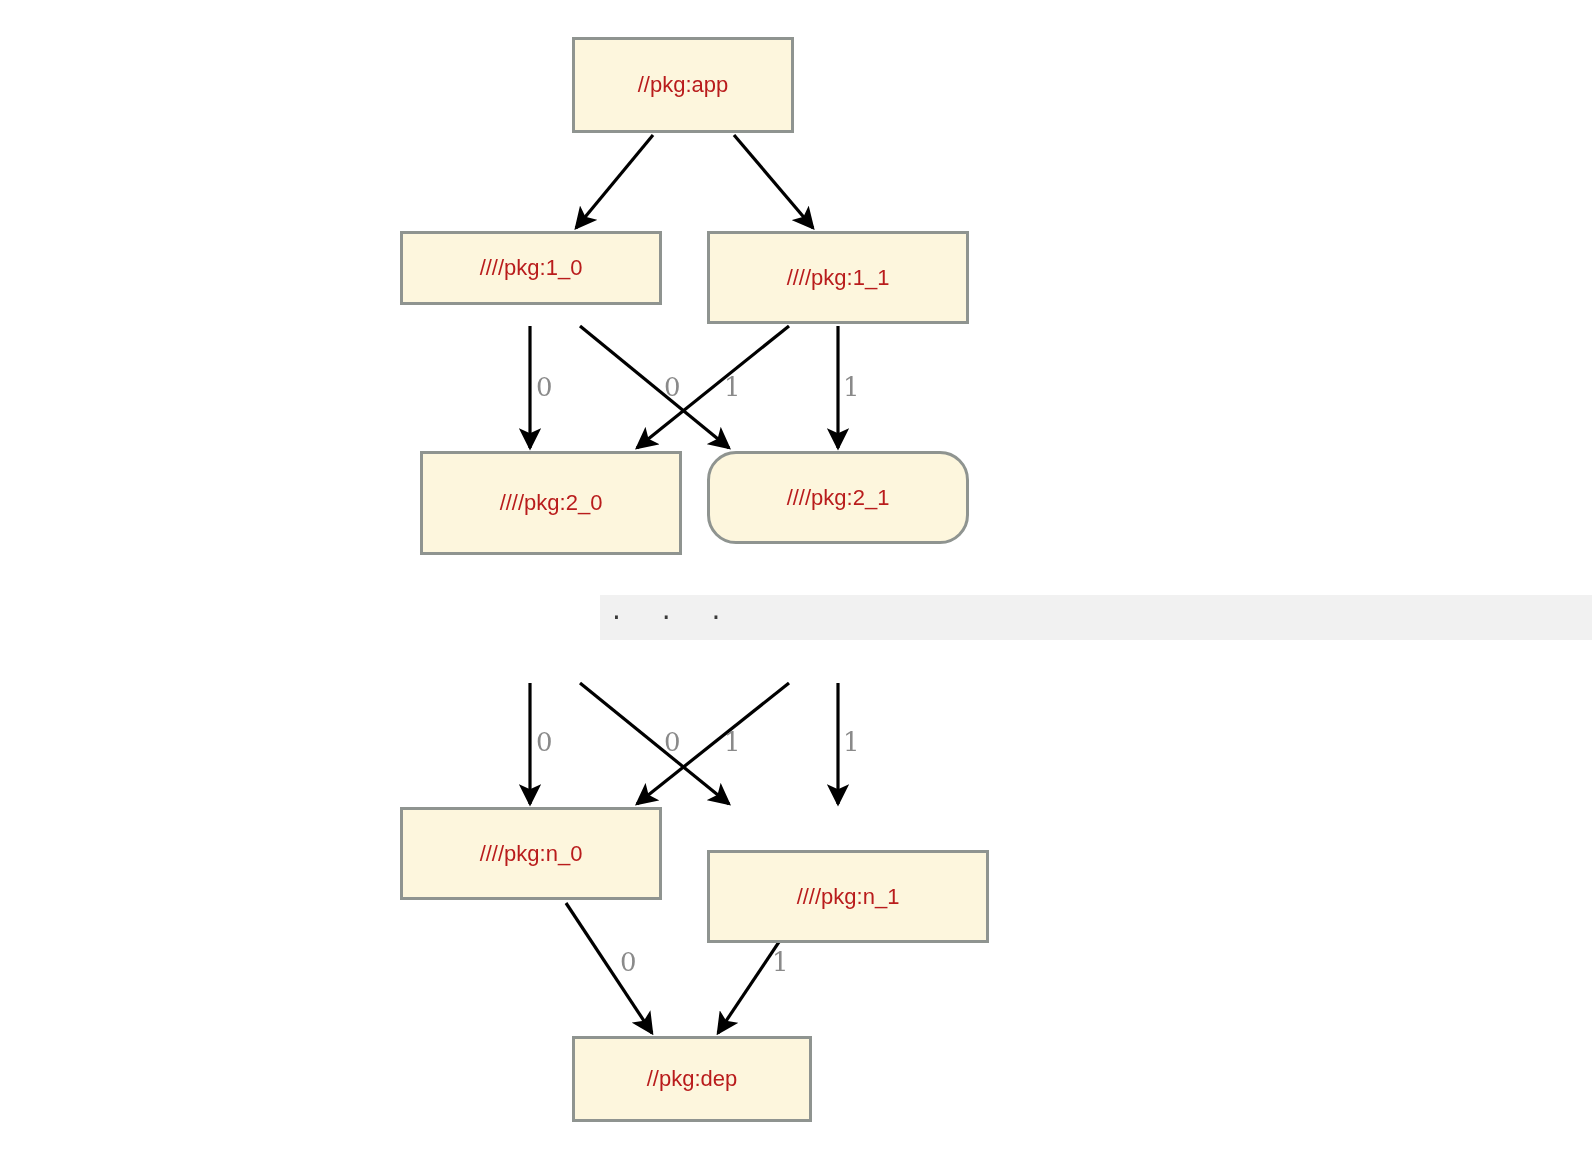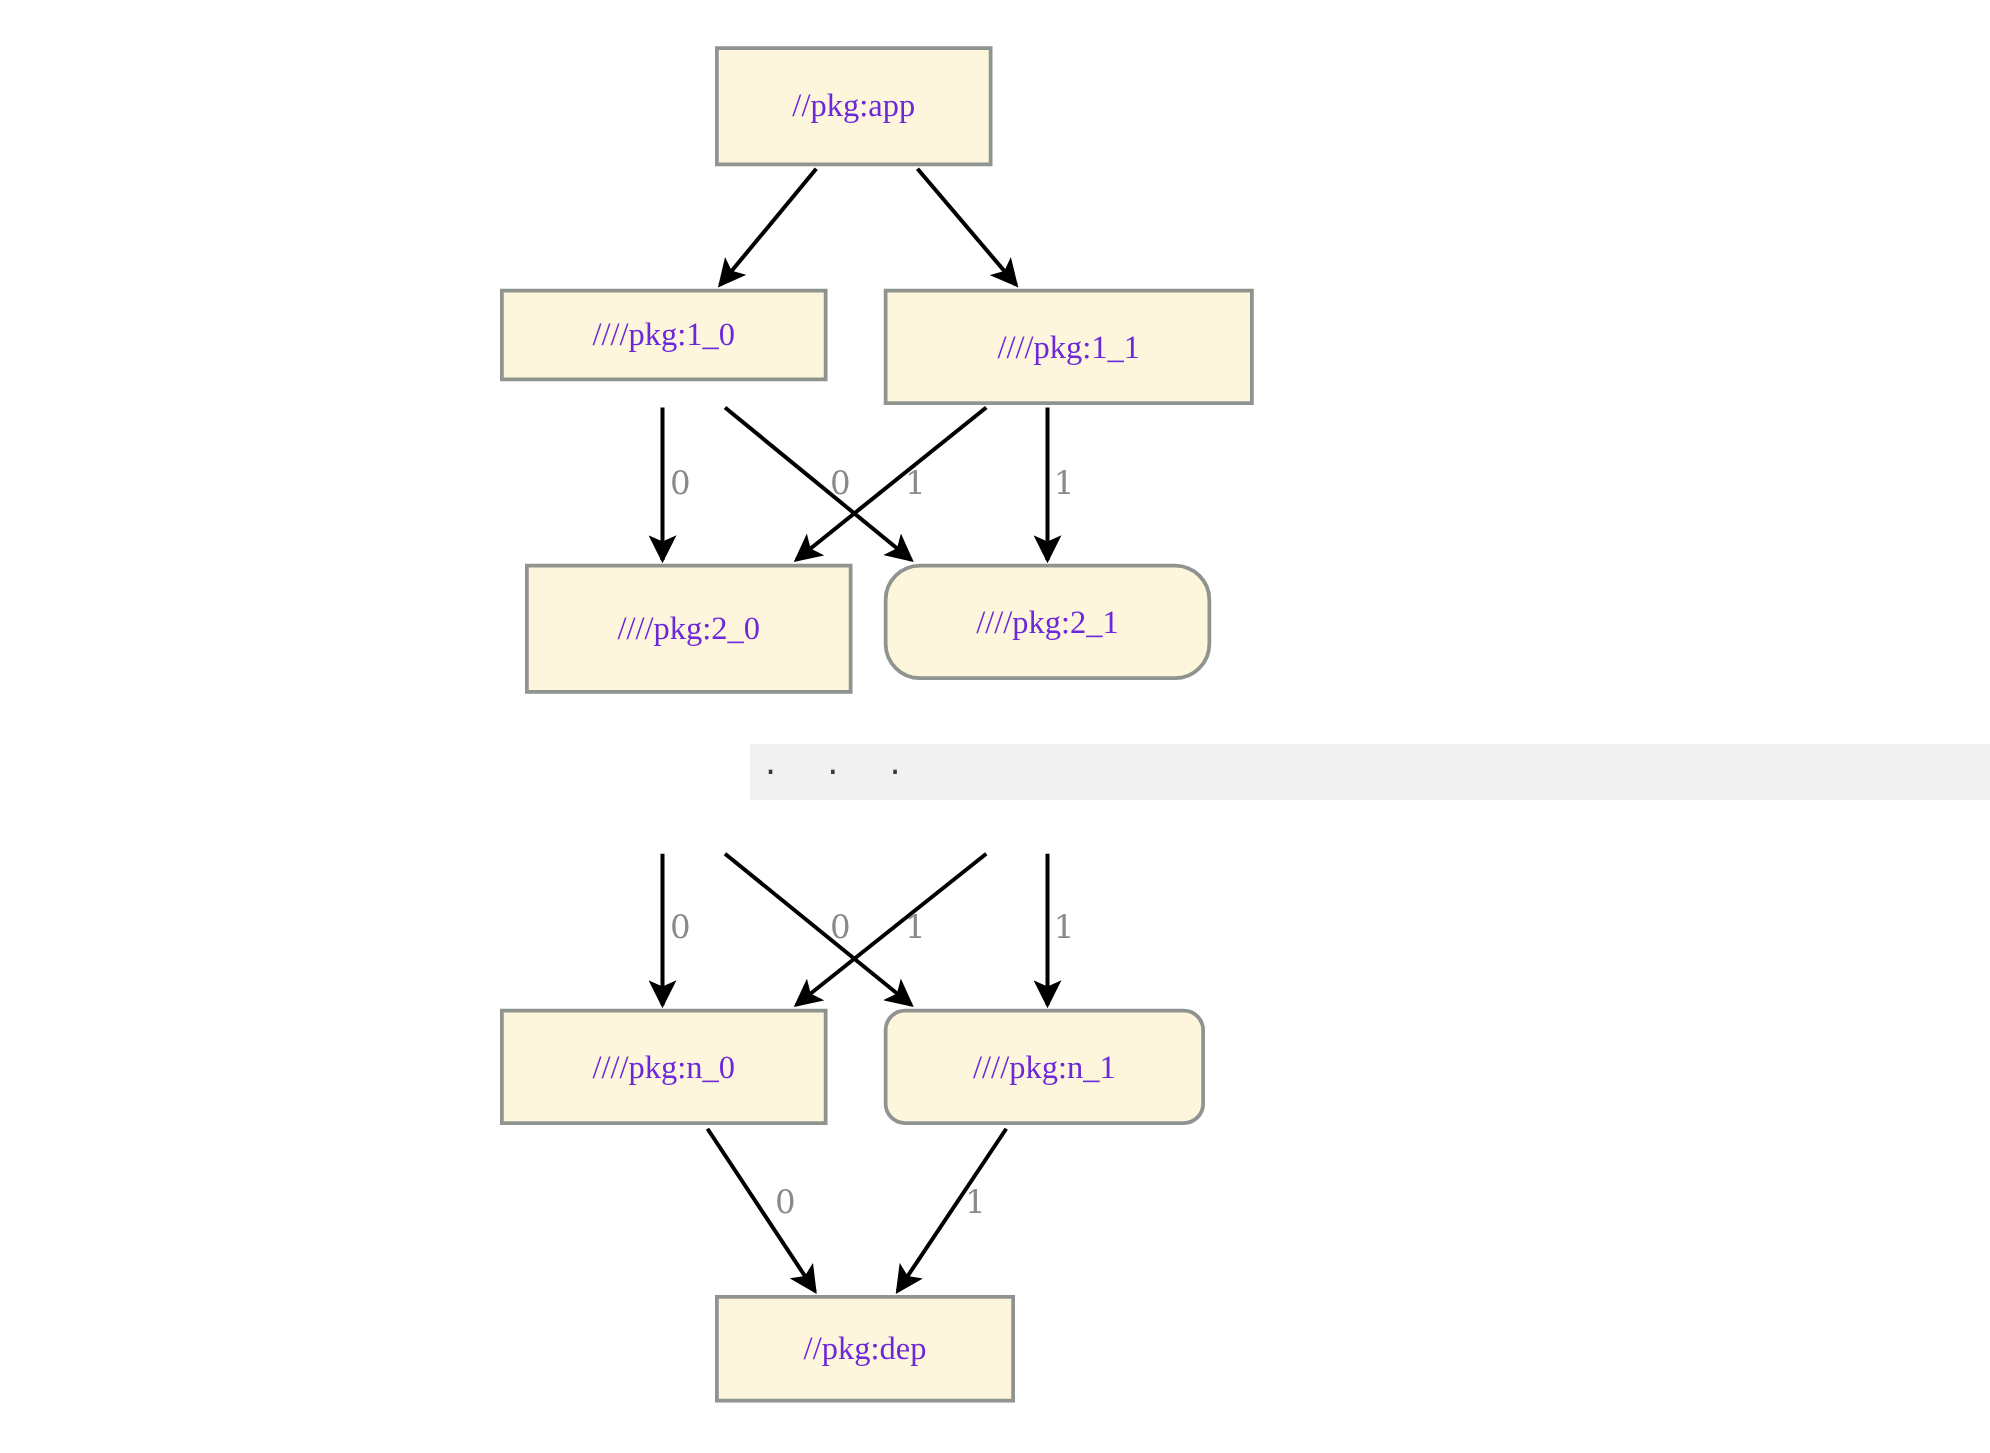--- a/index.html
+++ b/index.html
@@ -27,23 +27,23 @@
   .node-box {
     position: absolute;
     box-sizing: border-box;
     background: #fdf6dd;
     border: 3px solid #8f9490;
     display: flex;
     align-items: center;
     justify-content: center;
   }
   .node-label {
-    font-family: Liberation Serif, serif;
-    font-size: 26px;
-    color: #6d28d9;
+    font-family: Liberation Sans, sans-serif;
+    font-size: 22px;
+    color: #b91c1c;
     letter-spacing: 0px;
     white-space: nowrap;
     user-select: none;
   }
   .edge-label {
     position: absolute;
     font-family: "DejaVu Serif", "Liberation Serif", serif;
     font-size: 26px;
     color: #8a8a8a;
     white-space: nowrap;
@@ -93,33 +93,33 @@
       </g>
   </svg>
 
   <div id="nodes-layer">
       <div class="node-box" style="left: 572px; top: 37px; width: 222px; height: 96px;">
         <span class="node-label">//pkg:app</span>
       </div>
       <div class="node-box" style="left: 400px; top: 231px; width: 262px; height: 74px;">
         <span class="node-label">////pkg:1_0</span>
       </div>
-      <div class="node-box" style="left: 707px; top: 231px; width: 296px; height: 93px;">
+      <div class="node-box" style="left: 707px; top: 231px; width: 262px; height: 93px;">
         <span class="node-label">////pkg:1_1</span>
       </div>
       <div class="node-box" style="left: 420px; top: 451px; width: 262px; height: 104px; text-align: right;">
         <span class="node-label">////pkg:2_0</span>
       </div>
       <div class="node-box" style="left: 707px; top: 451px; width: 262px; height: 93px; border-radius: 29px;">
         <span class="node-label">////pkg:2_1</span>
       </div>
       <div class="node-box" style="left: 400px; top: 807px; width: 262px; height: 93px; align-items: center;">
         <span class="node-label">////pkg:n_0</span>
       </div>
-      <div class="node-box" style="left: 707px; top: 807px; width: 257px; height: 93px; border-radius: 17px;">
+      <div class="node-box" style="left: 707px; top: 850px; width: 282px; height: 93px;">
         <span class="node-label">////pkg:n_1</span>
       </div>
       <div class="node-box" style="left: 572px; top: 1036px; width: 240px; height: 86px;">
         <span class="node-label">//pkg:dep</span>
       </div>
     </div>
   <div id="labels-layer">
       <span class="edge-label" style="left: 536px; top: 372px;">0</span>
       <span class="edge-label" style="left: 724px; top: 372px;">1</span>
       <span class="edge-label" style="left: 664px; top: 372px;">0</span>

